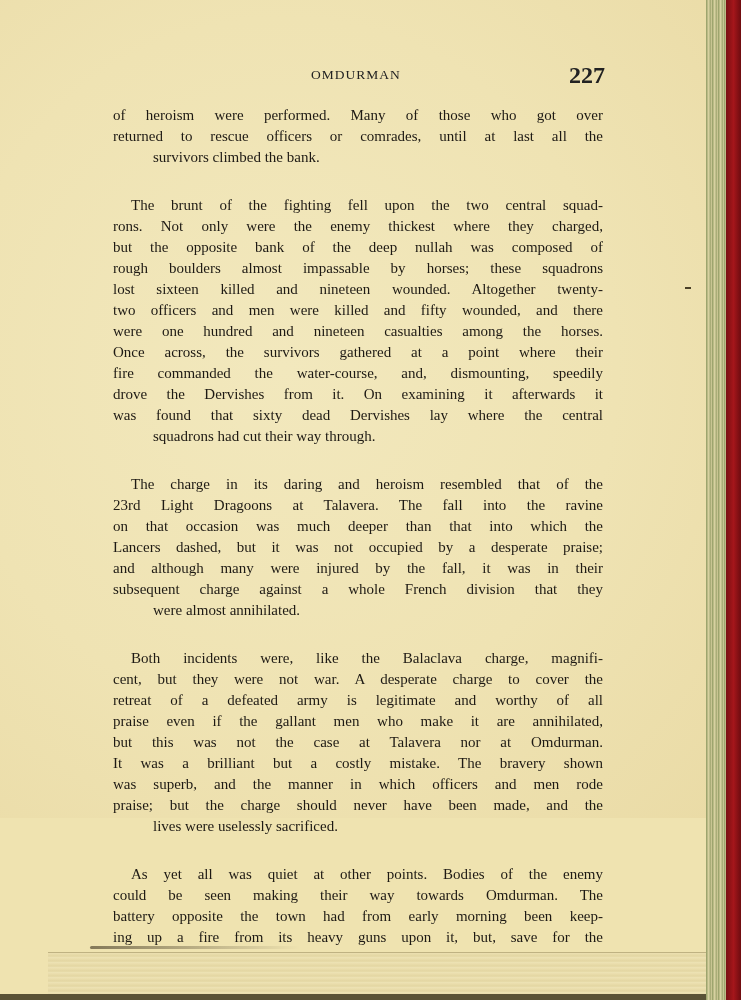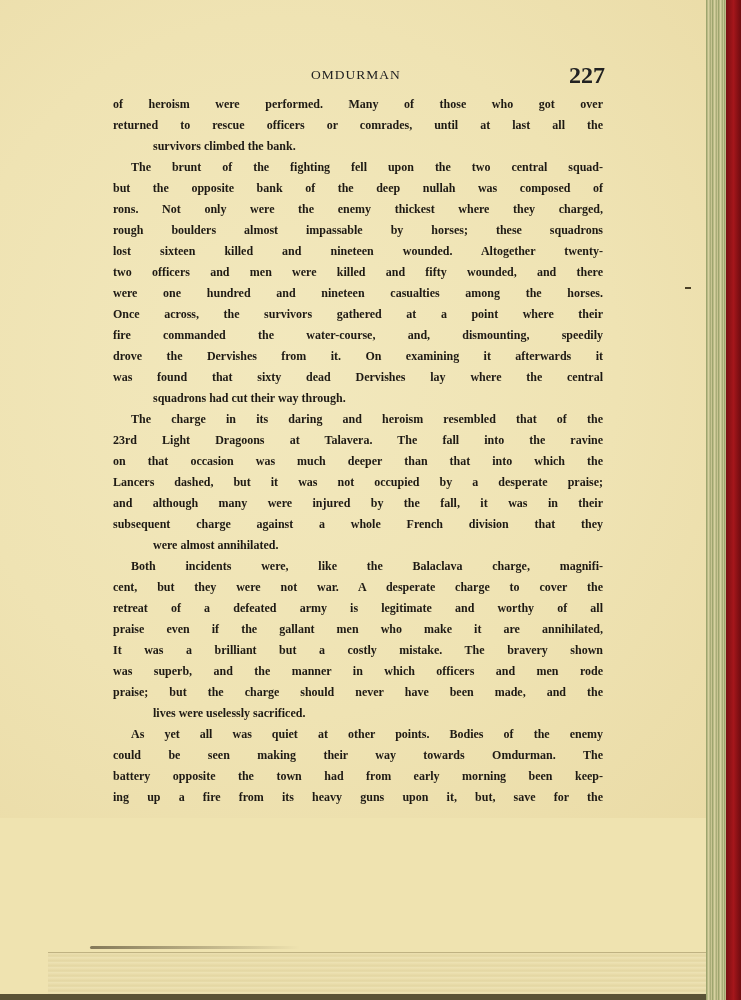--- a/index.html
+++ b/index.html
@@ -95,40 +95,40 @@
     .running-head .folio {
       position: absolute;
       right: 0;
       top: 0;
       font-size: 24px;
       font-weight: bold;
     }
     .text-block {
       position: absolute;
       left: 113px;
-      top: 94px;
+      top: 105px;
       width: 490px;
       color: #1e1a14;
-      font-size: 12px;
+      font-size: 15px;
       line-height: 21px;
-      font-weight: bold;
     }
     .line {
       display: block;
       white-space: nowrap;
       text-align: justify;
       text-align-last: justify;
       height: 21px;
     }
     .line.last {
       text-align-last: left;
       margin-left: 40px;
     }
     .line.indent {
       padding-left: 18px;
+      margin-top: 27px;
     }
     .mark {
       position: absolute;
       left: 685px;
       top: 287px;
       width: 6px;
       height: 2px;
       background: #4a4028;
     }
   </style>
@@ -139,42 +139,43 @@
   <div class="running-head">
     <span class="title">OMDURMAN</span>
     <span class="folio">227</span>
   </div>
 
   <div class="text-block" id="text-block">
       <span class="line">of heroism were performed.  Many of those who got over</span>
       <span class="line">returned to rescue officers or comrades, until at last all the</span>
       <span class="line last">survivors climbed the bank.</span>
       <span class="line indent">The brunt of the fighting fell upon the two central squad-</span>
+      <span class="line">rons.  Not only were the enemy thickest where they charged,</span>
       <span class="line">but the opposite bank of the deep nullah was composed of</span>
-      <span class="line">rons.  Not only were the enemy thickest where they charged,</span>
       <span class="line">rough boulders almost impassable by horses; these squadrons</span>
       <span class="line">lost sixteen killed and nineteen wounded.  Altogether twenty-</span>
       <span class="line">two officers and men were killed and fifty wounded, and there</span>
       <span class="line">were one hundred and nineteen casualties among the horses.</span>
       <span class="line">Once across, the survivors gathered at a point where their</span>
       <span class="line">fire commanded the water-course, and, dismounting, speedily</span>
       <span class="line">drove the Dervishes from it.  On examining it afterwards it</span>
       <span class="line">was found that sixty dead Dervishes lay where the central</span>
       <span class="line last">squadrons had cut their way through.</span>
       <span class="line indent">The charge in its daring and heroism resembled that of the</span>
       <span class="line">23rd Light Dragoons at Talavera.  The fall into the ravine</span>
       <span class="line">on that occasion was much deeper than that into which the</span>
       <span class="line">Lancers dashed, but it was not occupied by a desperate praise;</span>
       <span class="line">and although many were injured by the fall, it was in their</span>
       <span class="line">subsequent charge against a whole French division that they</span>
       <span class="line last">were almost annihilated.</span>
       <span class="line indent">Both incidents were, like the Balaclava charge, magnifi-</span>
       <span class="line">cent, but they were not war.  A desperate charge to cover the</span>
       <span class="line">retreat of a defeated army is legitimate and worthy of all</span>
       <span class="line">praise even if the gallant men who make it are annihilated,</span>
+      <span class="line">but this was not the case at Talavera nor at Omdurman.</span>
       <span class="line">It was a brilliant but a costly mistake.  The bravery shown</span>
       <span class="line">was superb, and the manner in which officers and men rode</span>
       <span class="line">praise; but the charge should never have been made, and the</span>
       <span class="line last">lives were uselessly sacrificed.</span>
       <span class="line indent">As yet all was quiet at other points.  Bodies of the enemy</span>
       <span class="line">could be seen making their way towards Omdurman.  The</span>
       <span class="line">battery opposite the town had from early morning been keep-</span>
       <span class="line">ing up a fire from its heavy guns upon it, but, save for the</span>
     </div>
 

